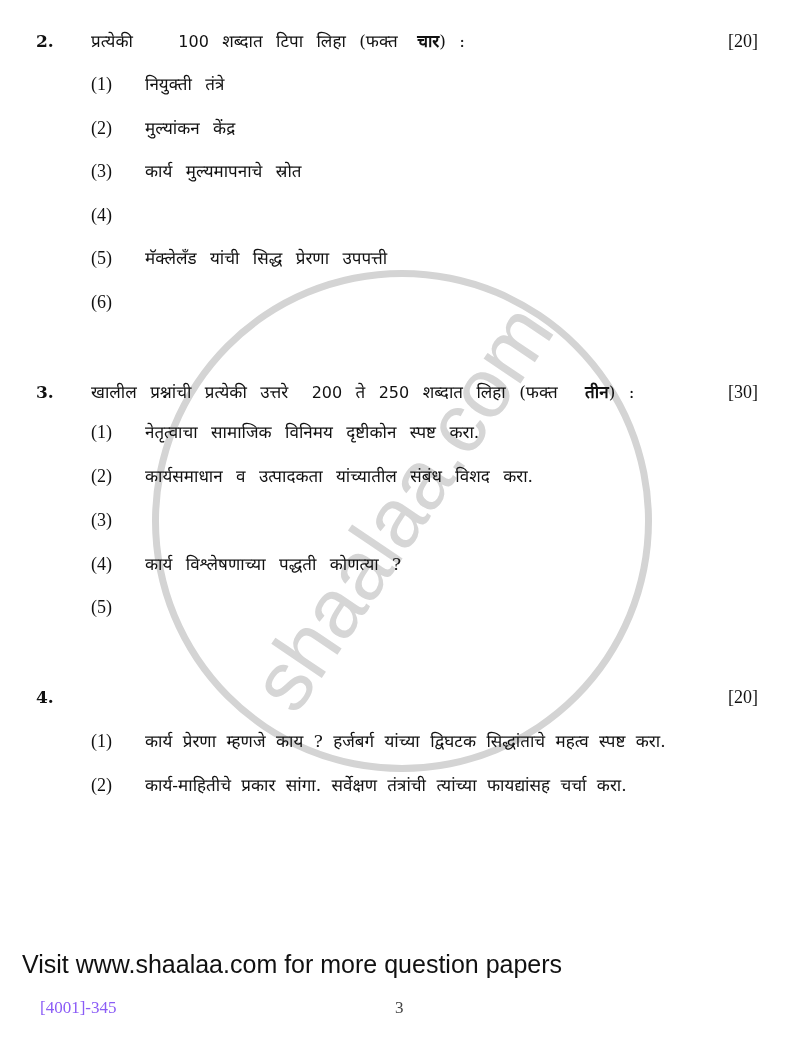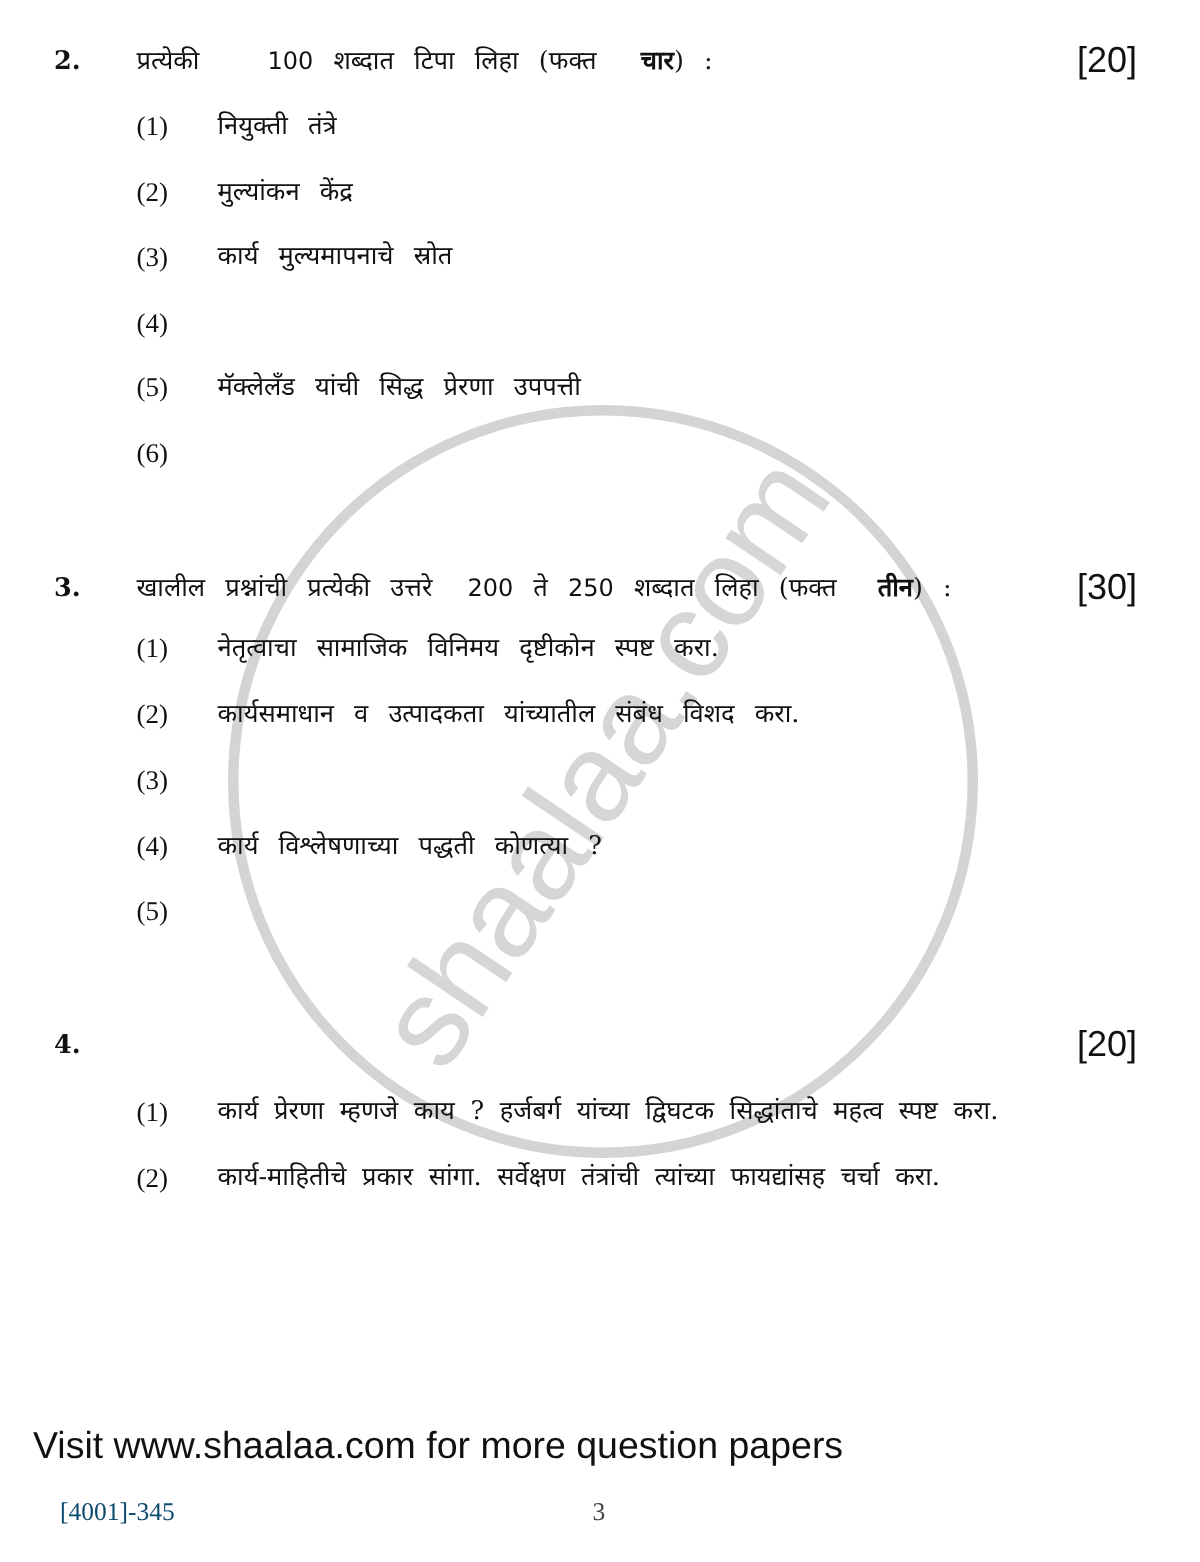--- a/index.html
+++ b/index.html
@@ -77,22 +77,22 @@
       font-family: "DejaVu Sans", sans-serif;
       font-size: 16px;
       word-spacing: 8px;
     }
     .q-text b {
       font-weight: bold;
     }
     .q-marks {
       position: absolute;
       right: 42px;
-      font-family: Liberation Sans, sans-serif;
-      font-size: 24px;
+      font-family: Liberation Serif, serif;
+      font-size: 18px;
     }
     .sub {
       position: absolute;
       left: 0;
       width: 800px;
       height: 30px;
       line-height: 30px;
       font-size: 17px;
     }
     .sub-num {
@@ -116,21 +116,21 @@
       color: #111;
       z-index: 2;
       white-space: nowrap;
     }
     .footer-code {
       position: absolute;
       left: 40px;
       top: 998px;
       font-family: "Liberation Serif", serif;
       font-size: 17px;
-      color: #0c4a6e;
+      color: #8b5cf6;
       z-index: 1;
       white-space: nowrap;
     }
     .footer-page {
       position: absolute;
       left: 395px;
       top: 998px;
       font-family: "Liberation Serif", serif;
       font-size: 17px;
       color: #444;
@@ -146,21 +146,21 @@
   <div class="wm-text">shaalaa.com</div>
 
   <div class="content">
 
     <div class="q-head" style="top:26px;">
       <span class="q-num">2.</span>
       <span class="q-text">
         <span>प्रत्येकी</span>
         <span class="num" style="margin-left:32px;">100</span>
         <span>शब्दात टिपा लिहा (फक्त</span>
-        <b style="margin-left:16px;font-family:Liberation Mono, monospace;">चार</b><span>) :</span>
+        <b style="margin-left:6px;font-family:Liberation Mono, monospace;">चार</b><span>) :</span>
       </span>
       <span class="q-marks">[20]</span>
     </div>
 
     <div class="sub" style="top:69px;">
       <span class="sub-num">(1)</span>
       <span class="sub-text">नियुक्ती तंत्रे</span>
     </div>
     <div class="sub" style="top:113px;">
       <span class="sub-num">(2)</span>

